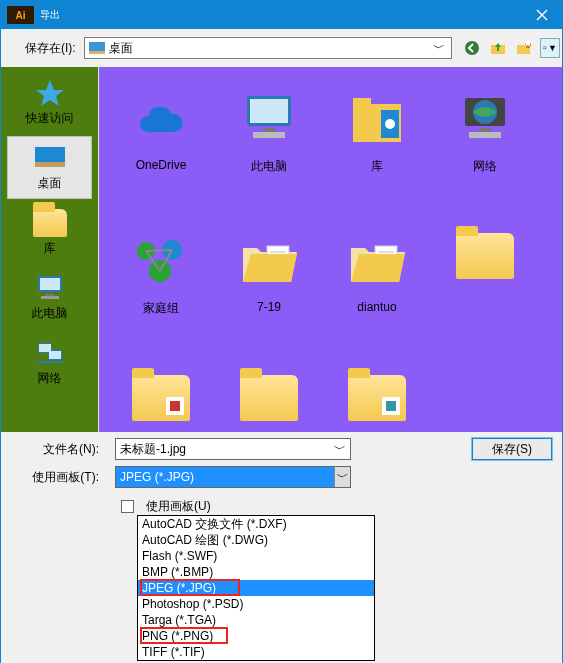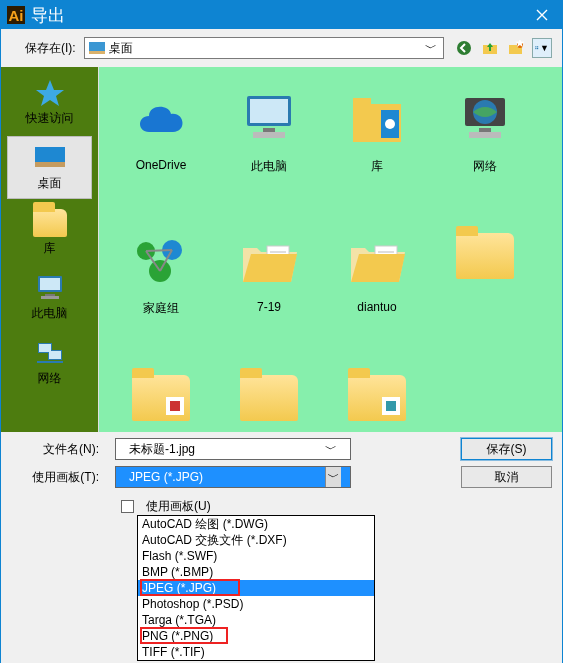--- a/index.html
+++ b/index.html
@@ -1,51 +1,51 @@
 <!DOCTYPE html>
 <html><head>
 <meta charset="utf-8">
 <style>
 *{box-sizing:border-box;margin:0;padding:0;font-family:"Microsoft YaHei","SimSun",sans-serif;font-size:12px}
 body{background:#fff}
 .window{width:563px;border:1px solid #0e84d2;background:#f0f0f0}
 .titlebar{height:28px;background:#0e84d2;display:flex;align-items:center;padding:0 6px;color:#fff}
-.ai-logo{width:18px;height:18px;background:#2e1b00;display:flex;align-items:center;justify-content:center;margin-right:6px;font-weight:bold;font-size:15px;color:#f7a21a}
-.title-text{flex:1;font-size:17px}
+.ai-logo{width:27px;height:18px;background:#2e1b00;display:flex;align-items:center;justify-content:center;margin-right:6px;font-weight:bold;font-size:10px;color:#f7a21a}
+.title-text{flex:1;font-size:10px}
 .close-btn{width:40px;height:28px;display:flex;align-items:center;justify-content:center;cursor:pointer;margin-right:-6px}
-.toolbar-row{display:flex;align-items:center;padding:8px 10px 8px 24px;gap:6px}
+.toolbar-row{display:flex;align-items:center;padding:8px 2px 8px 24px;gap:6px}
 .toolbar-label{margin-right:2px}
 .loc-combo{flex:1;height:22px;border:1px solid #7a7a7a;background:#fff;display:flex;align-items:center;padding:0 4px;cursor:pointer}
 .loc-icon{width:16px;height:12px;background:#3b97d3;margin-right:4px;position:relative}
 .loc-icon::after{content:"";position:absolute;bottom:0;left:0;right:0;height:3px;background:#d9b16b}
 .loc-text{flex:1}
 .loc-arrow{width:16px;text-align:center}
 .tb-icons{display:flex;gap:6px;margin-left:4px}
 .tb-ic{width:20px;height:20px;display:flex;align-items:center;justify-content:center;cursor:pointer}
 .main-row{display:flex;height:365px}
 .sidebar{width:98px;background:#4d7c0f;border-right:1px solid #e0e0e0;padding:4px 6px;display:flex;flex-direction:column;gap:2px}
 .sb-item{display:flex;flex-direction:column;align-items:center;justify-content:center;padding:6px 2px;cursor:pointer;border:1px solid transparent;gap:2px}
 .sb-item.selected{background:#e5e5e5;border:1px solid #bdbdbd}
 .sb-ic{width:34px;height:30px;display:flex;align-items:center;justify-content:center}
-.file-area{flex:1;background:#86efac;padding:14px 8px;overflow:hidden}
+.file-area{flex:1;background:#8b5cf6;padding:14px 8px;overflow:hidden}
 .grid{display:flex;flex-wrap:wrap;gap:0}
 .fitem{width:108px;height:142px;display:flex;flex-direction:column;align-items:center;justify-content:flex-start;gap:6px;padding-top:6px;cursor:pointer}
 .fic{width:70px;height:65px;display:flex;align-items:center;justify-content:center}
 .flabel{text-align:center;max-width:100px;word-break:break-all}
 .folder-sh{width:58px;height:46px;background:linear-gradient(#ffe49a,#f3c94e);border-radius:2px 6px 2px 2px;position:relative}
 .folder-sh::before{content:"";position:absolute;top:-7px;left:0;width:22px;height:10px;background:#f3c94e;border-radius:2px 2px 0 0}
 .bottom-form{padding:6px 10px 2px 18px}
 .brow{display:flex;align-items:center;margin-bottom:6px;gap:16px}
 .blab{width:80px;text-align:right}
-.bcombo{width:236px;height:22px;border:1px solid #666;background:#fff;display:flex;align-items:center;padding:0 13px;cursor:text}
+.bcombo{width:236px;height:22px;border:1px solid #666;background:#fff;display:flex;align-items:center;padding:0 4px;cursor:text}
 .bcombo .arrow{margin-left:auto;cursor:pointer}
 .bcombo.dd{background:#1e90ff;color:#fff;cursor:pointer}
 .bcombo.dd .arrow{background:#dcdcdc;color:#000;width:16px;text-align:center;height:20px;line-height:20px;margin:-4px -4px -4px auto;border-left:1px solid #888}
 .btns{display:flex;flex-direction:column;gap:4px;margin-left:auto}
-.winbtn{width:91px;height:22px;border:1px solid #888;background:#e9e9e9;cursor:pointer;text-align:center;line-height:20px}
+.winbtn{width:80px;height:22px;border:1px solid #888;background:#e9e9e9;cursor:pointer;text-align:center;line-height:20px}
 .winbtn.primary{border:1px solid #0e84d2;outline:1px solid #88bce0}
 .chkrow{display:flex;align-items:center;gap:12px;padding:4px 0 10px 102px}
 .chkbox{width:13px;height:13px;border:1px solid #666;background:#fff;cursor:pointer}
 .dropdown-list{position:absolute;width:238px;border:1px solid #000;background:#fff;font-family:"SimSun",monospace;font-size:12px;line-height:16px;margin-left:118px;margin-top:-10px}
 .dd-item{padding:0 4px;white-space:nowrap;cursor:pointer}
 .dd-item.hl{background:#1e90ff;color:#fff}
 .redbox{position:absolute;border:2px solid #e22;pointer-events:none}
 .rel{position:relative}
 </style>
 </head>
@@ -283,34 +283,31 @@
       <div class="btns">
         <div class="winbtn primary">保存(S)</div>
       </div>
     </div>
     <div class="brow">
       <span class="blab">使用画板(T):</span>
       <div class="bcombo dd">
         <span>JPEG (*.JPG)</span>
         <span class="arrow">﹀</span>
       </div>
-      <div class="btns">
-        <div class="winbtn">取消</div>
-      </div>
     </div>
     <div class="chkrow">
       <div class="chkbox"></div>
       <span>使用画板(U)</span>
     </div>
 
     <div class="dropdown-list rel" id="dd-list">
       <div class="redbox" style="left:2px;top:63px;width:100px;height:17px"></div>
       <div class="redbox" style="left:2px;top:111px;width:88px;height:17px"></div>
-    <div class="dd-item">AutoCAD 绘图 (*.DWG)</div>
-        <div class="dd-item">AutoCAD 交换文件 (*.DXF)</div>
+    <div class="dd-item">AutoCAD 交换文件 (*.DXF)</div>
+        <div class="dd-item">AutoCAD 绘图 (*.DWG)</div>
         <div class="dd-item">Flash (*.SWF)</div>
         <div class="dd-item">BMP (*.BMP)</div>
         <div class="dd-item hl">JPEG (*.JPG)</div>
         <div class="dd-item">Photoshop (*.PSD)</div>
         <div class="dd-item">Targa (*.TGA)</div>
         <div class="dd-item">PNG (*.PNG)</div>
         <div class="dd-item">TIFF (*.TIF)</div>
       </div>
   </div>
 </div>

